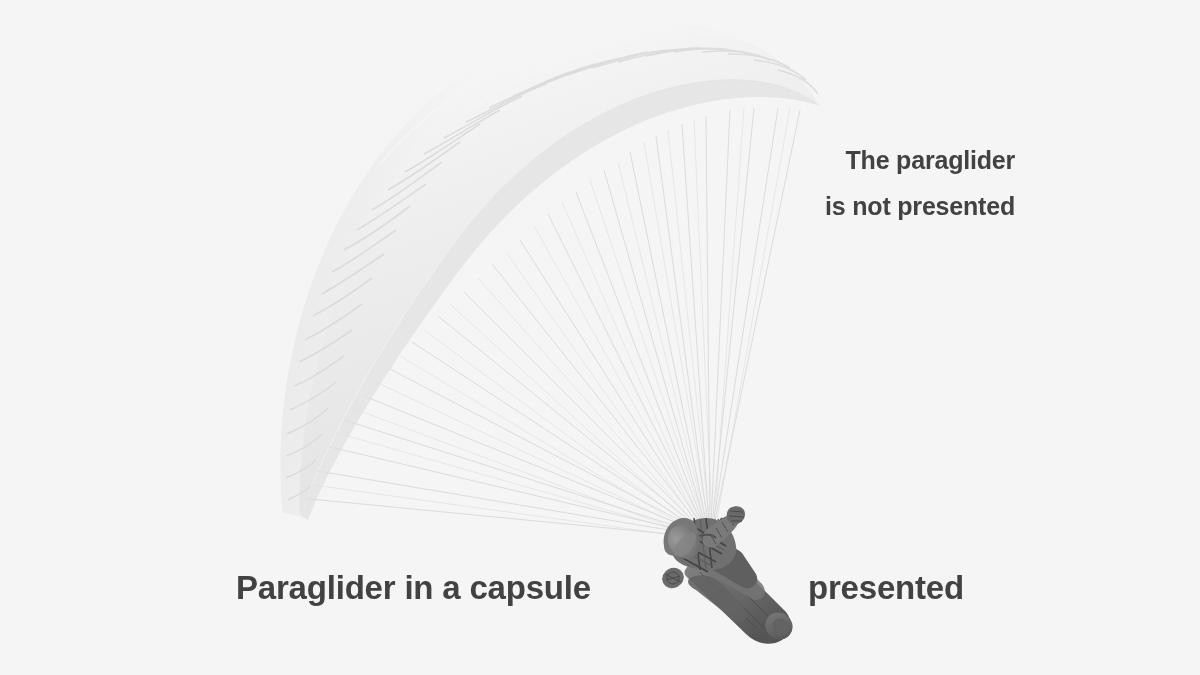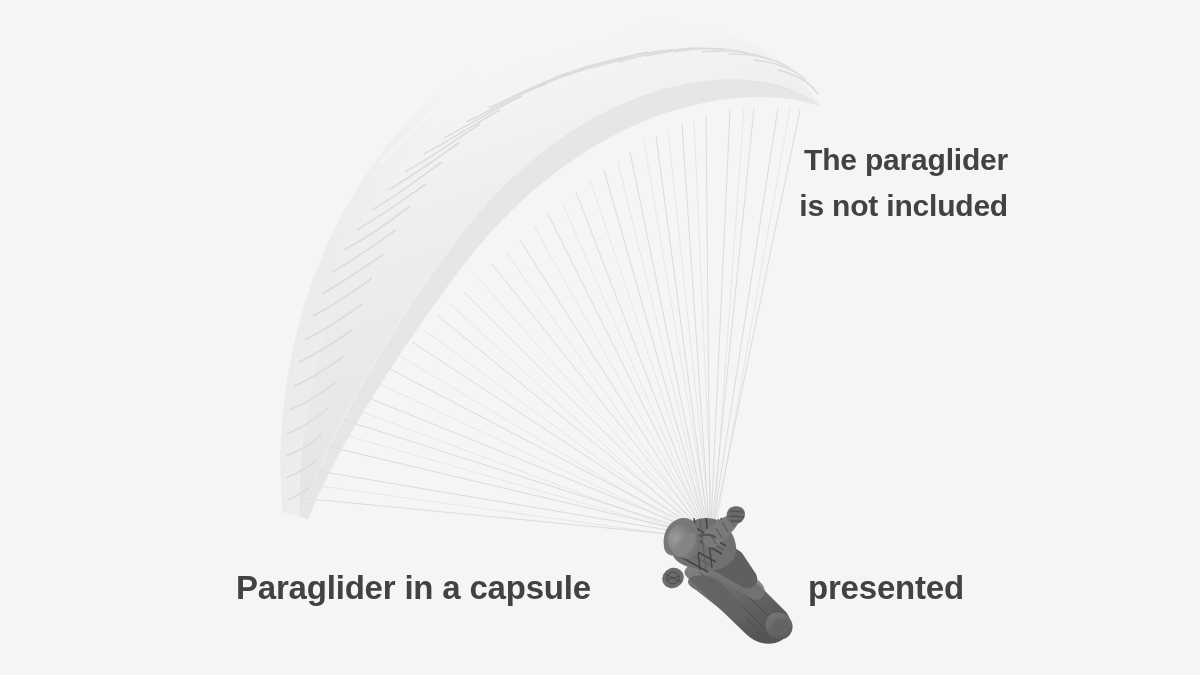--- a/index.html
+++ b/index.html
@@ -29,24 +29,24 @@
   .caption-block {
     position: absolute;
     color: #424242;
     font-weight: bold;
     letter-spacing: -0.2px;
     white-space: nowrap;
     text-align: center;
   }
 
   #notice-text {
-    right: 192px;
+    right: 185px;
     top: 137px;
     text-align: right;
-    font-size: 30px;
+    font-size: 25px;
     line-height: 46px;
   }
   #notice-text .nline { display: block; }
 
   #caption-left {
     left: 236px;
     top: 568px;
     font-size: 33px;
     line-height: 40px;
   }
@@ -306,20 +306,20 @@
 
       <path d="M690 578 C 702 572, 716 576, 726 588
                L 744 608 C 750 616, 744 624, 734 620
                L 696 590 C 688 586, 686 581, 690 578 Z" fill="#636363" opacity="0.9"></path>
     </g>
 
   </svg>
 
   <div class="caption-block" id="notice-text">
     <span class="nline">The paraglider</span>
-    <span class="nline">is not included</span>
+    <span class="nline">is not presented</span>
   </div>
 
   <div class="caption-block" id="caption-left">Paraglider in a capsule</div>
 
   <div class="caption-block" id="caption-right">presented</div>
 
 </div>
 
 </body></html>

